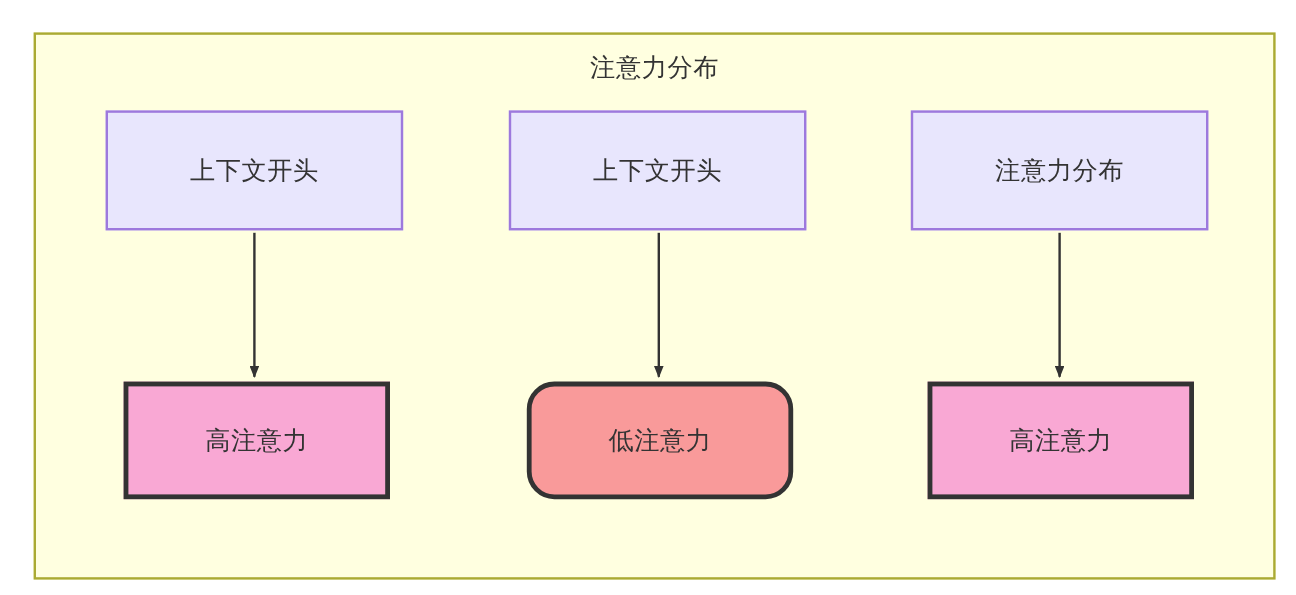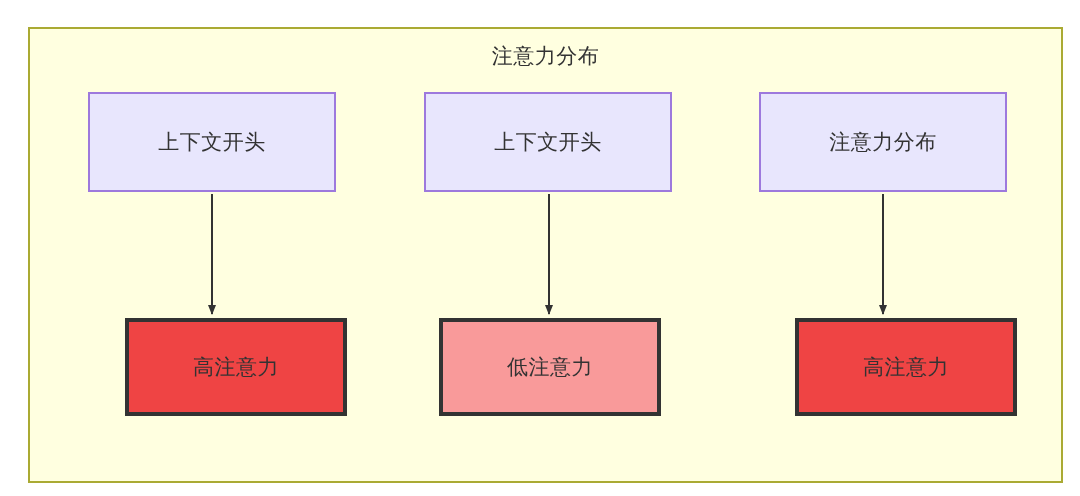--- a/index.html
+++ b/index.html
@@ -68,22 +68,22 @@
     background: #e8e6fd;
     border: 2px solid #9d79dd;
     height: 100px;
     width: 248px;
   }
   .node.attn {
     height: 98px;
     width: 222px;
     border: 4px solid #333333;
   }
-  .node.high { background: #ef4444; margin-left: 22px; }
-  .node.low  { background: #f99a9a; }
+  .node.high { background: #f9a8d4; }
+  .node.low  { background: #f99a9a; border-radius: 23px; }
 
   .n-ctx-start  { left: 88px;  top: 92px; }
   .n-ctx-mid    { left: 424px; top: 92px; }
   .n-ctx-end    { left: 759px; top: 92px; }
   .n-attn-1     { left: 103px; top: 318px; }
   .n-attn-2     { left: 439px; top: 318px; }
   .n-attn-3     { left: 773px; top: 318px; }
 </style>
 </head>
 <body>

